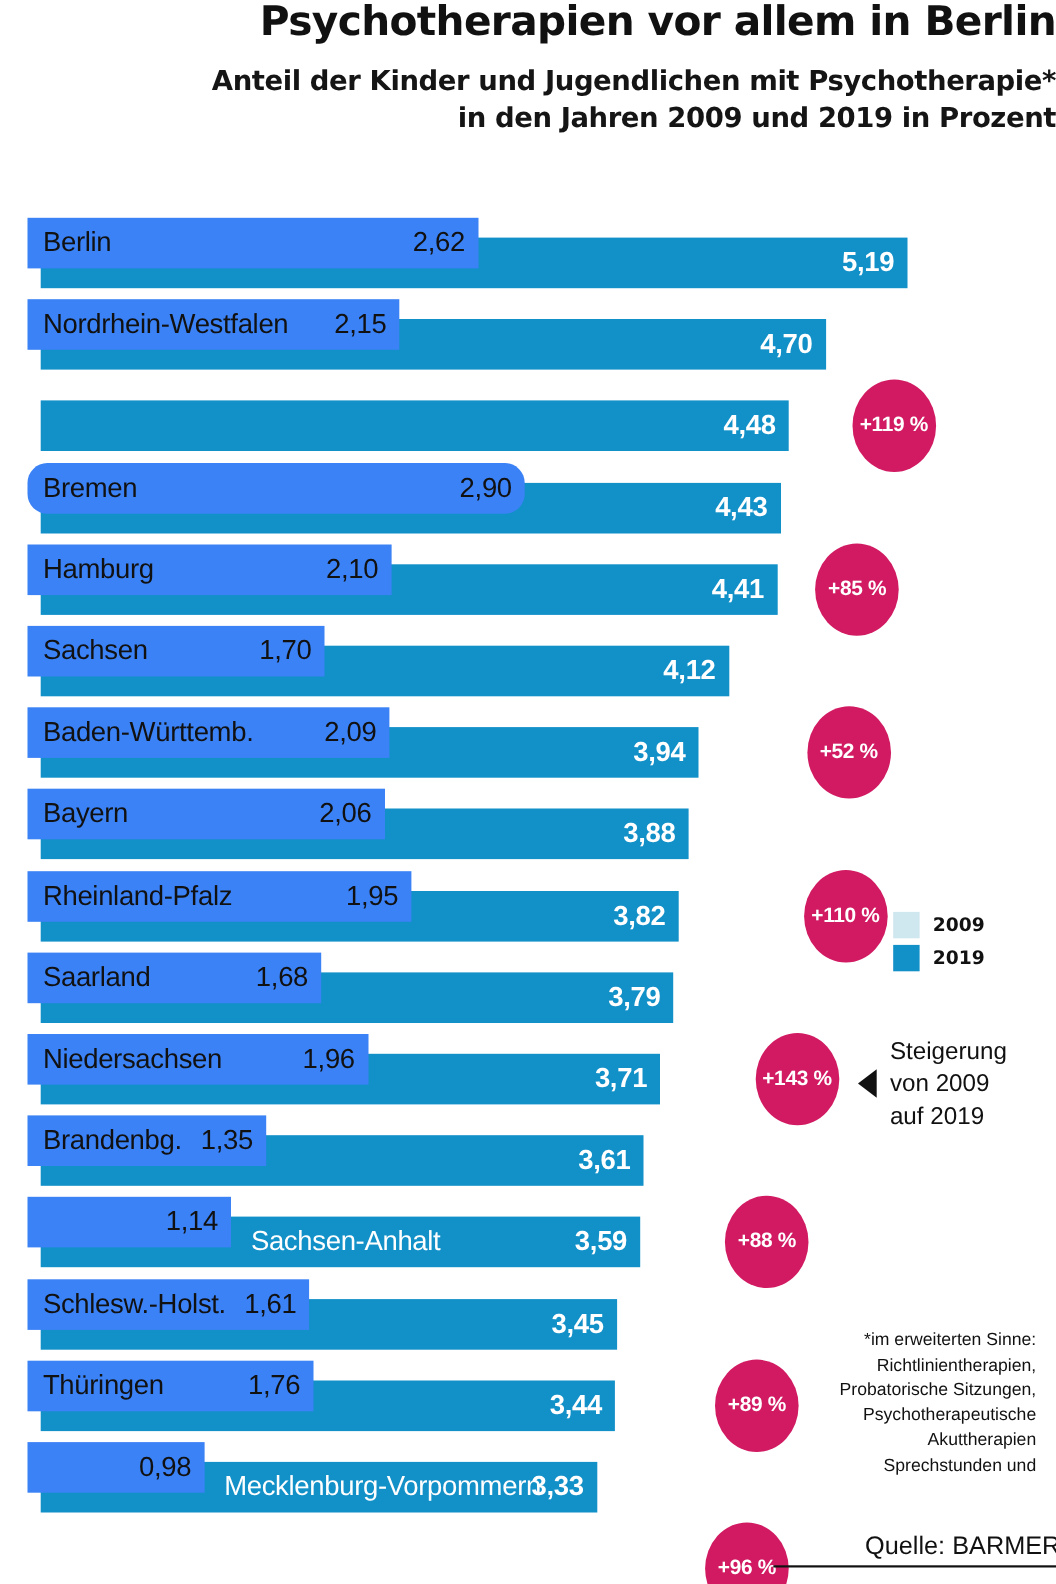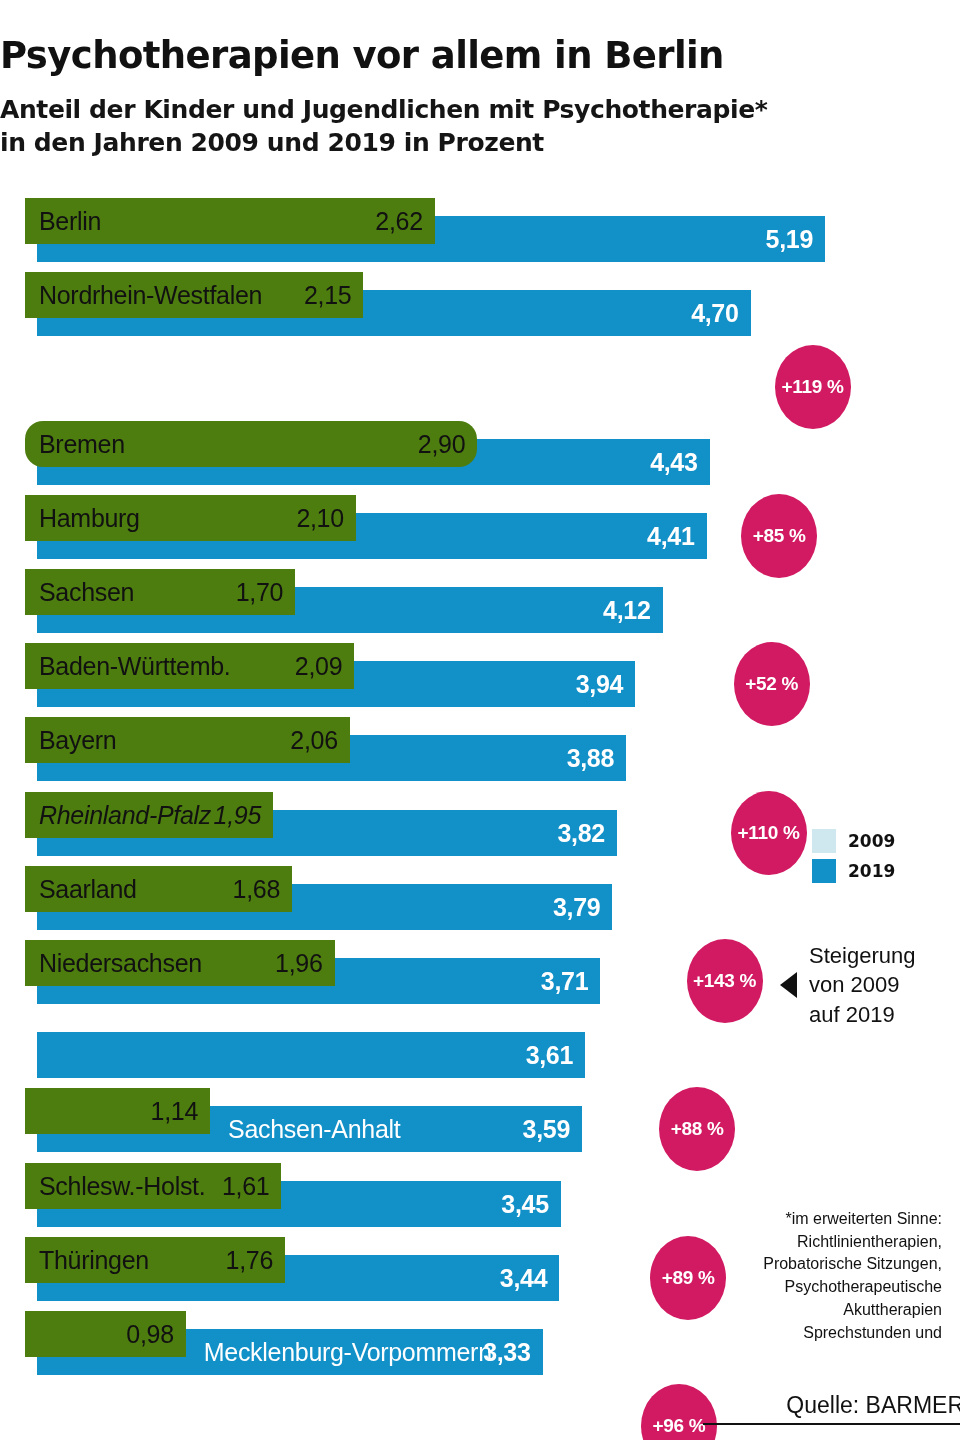--- a/index.html
+++ b/index.html
@@ -10,22 +10,21 @@
   body {
     width: 960px;
     height: 1440px;
     position: relative;
     font-family: "Liberation Sans", sans-serif;
     overflow: hidden;
   }
 
   
   #header {
-    text-align: left;
-    padding-top: 36px;
+    text-align: right;
   }
   #chart-title {
     font-family: "DejaVu Sans", sans-serif;
     font-size: 37px;
     font-weight: bold;
     color: #111111;
     letter-spacing: -0.6px;
     line-height: 1.1;
   }
   #chart-subtitle {
@@ -61,21 +60,21 @@
     top: 18px;
     height: 46px;
     background: #1290c8;
   }
   
   .bar-2009 {
     position: absolute;
     left: 25px;
     top: 0px;
     height: 46px;
-    background: #4d7c0f;
+    background: #3b82f6;
   }
 
   .label-2009 {
     position: absolute;
     left: 14px;
     top: 50%;
     transform: translateY(-50%);
     font-size: 25px;
     color: #111111;
     white-space: nowrap;
@@ -242,20 +241,23 @@
       <div class="bar-2019" style="width: 713.603px;">
         <span class="value-2019">4,70</span>
       </div>
       <div class="bar-2009" style="width: 338.435px;">
         <span class="label-2009">Nordrhein-Westfalen</span>
         <span class="value-2009">2,15</span>
       </div>
       <div class="bubble" style="left: 774.603px; top: 73.2px;">+119 %</div>
     </div>
     <div class="row" style="top: 153.4px;">
+      <div class="bar-2019" style="width: 680.2px;">
+        <span class="value-2019">4,48</span>
+      </div>
       <div class="bubble" style="left: 741.2px; top: 147.4px;">+85 %</div>
     </div>
     <div class="row" style="top: 227.6px;">
       <div class="bar-2019" style="width: 672.609px;">
         <span class="value-2019">4,43</span>
       </div>
       <div class="bar-2009" style="width: 452.308px; border-radius: 18px;">
         <span class="label-2009">Bremen</span>
         <span class="value-2009">2,90</span>
       </div>
@@ -298,21 +300,21 @@
       <div class="bar-2009" style="width: 324.771px;">
         <span class="label-2009">Bayern</span>
         <span class="value-2009">2,06</span>
       </div>
       <div class="bubble" style="left: 650.102px; top: 518.4px;">+89 %</div>
     </div>
     <div class="row" style="top: 598.6px;">
       <div class="bar-2019" style="width: 579.992px;">
         <span class="value-2019">3,82</span>
       </div>
-      <div class="bar-2009" style="width: 248px; font-style: italic;">
+      <div class="bar-2009" style="width: 349px;">
         <span class="label-2009">Rheinland-Pfalz</span>
         <span class="value-2009">1,95</span>
       </div>
       <div class="bubble" style="left: 640.992px; top: 592.6px;">+96 %</div>
     </div>
     <div class="row" style="top: 672.8px;">
       <div class="bar-2019" style="width: 575.437px;">
         <span class="value-2019">3,79</span>
       </div>
       <div class="bar-2009" style="width: 267.075px;">
@@ -325,20 +327,24 @@
         <span class="value-2019">3,71</span>
       </div>
       <div class="bar-2009" style="width: 309.588px;">
         <span class="label-2009">Niedersachsen</span>
         <span class="value-2009">1,96</span>
       </div>
     </div>
     <div class="row" style="top: 821.2px;">
       <div class="bar-2019" style="width: 548.108px;">
         <span class="value-2019">3,61</span>
+      </div>
+      <div class="bar-2009" style="width: 216.971px;">
+        <span class="label-2009">Brandenbg.</span>
+        <span class="value-2009">1,35</span>
       </div>
     </div>
     <div class="row" style="top: 895.4px;">
       <div class="bar-2019" style="width: 545.071px;">
         <span class="value-2019">3,59</span>
         <span class="label-on-dark" style="left: 191.087px;">Sachsen-Anhalt</span>
       </div>
       <div class="bar-2009" style="width: 185.087px;">
         <span class="value-2009">1,14</span>
       </div>

